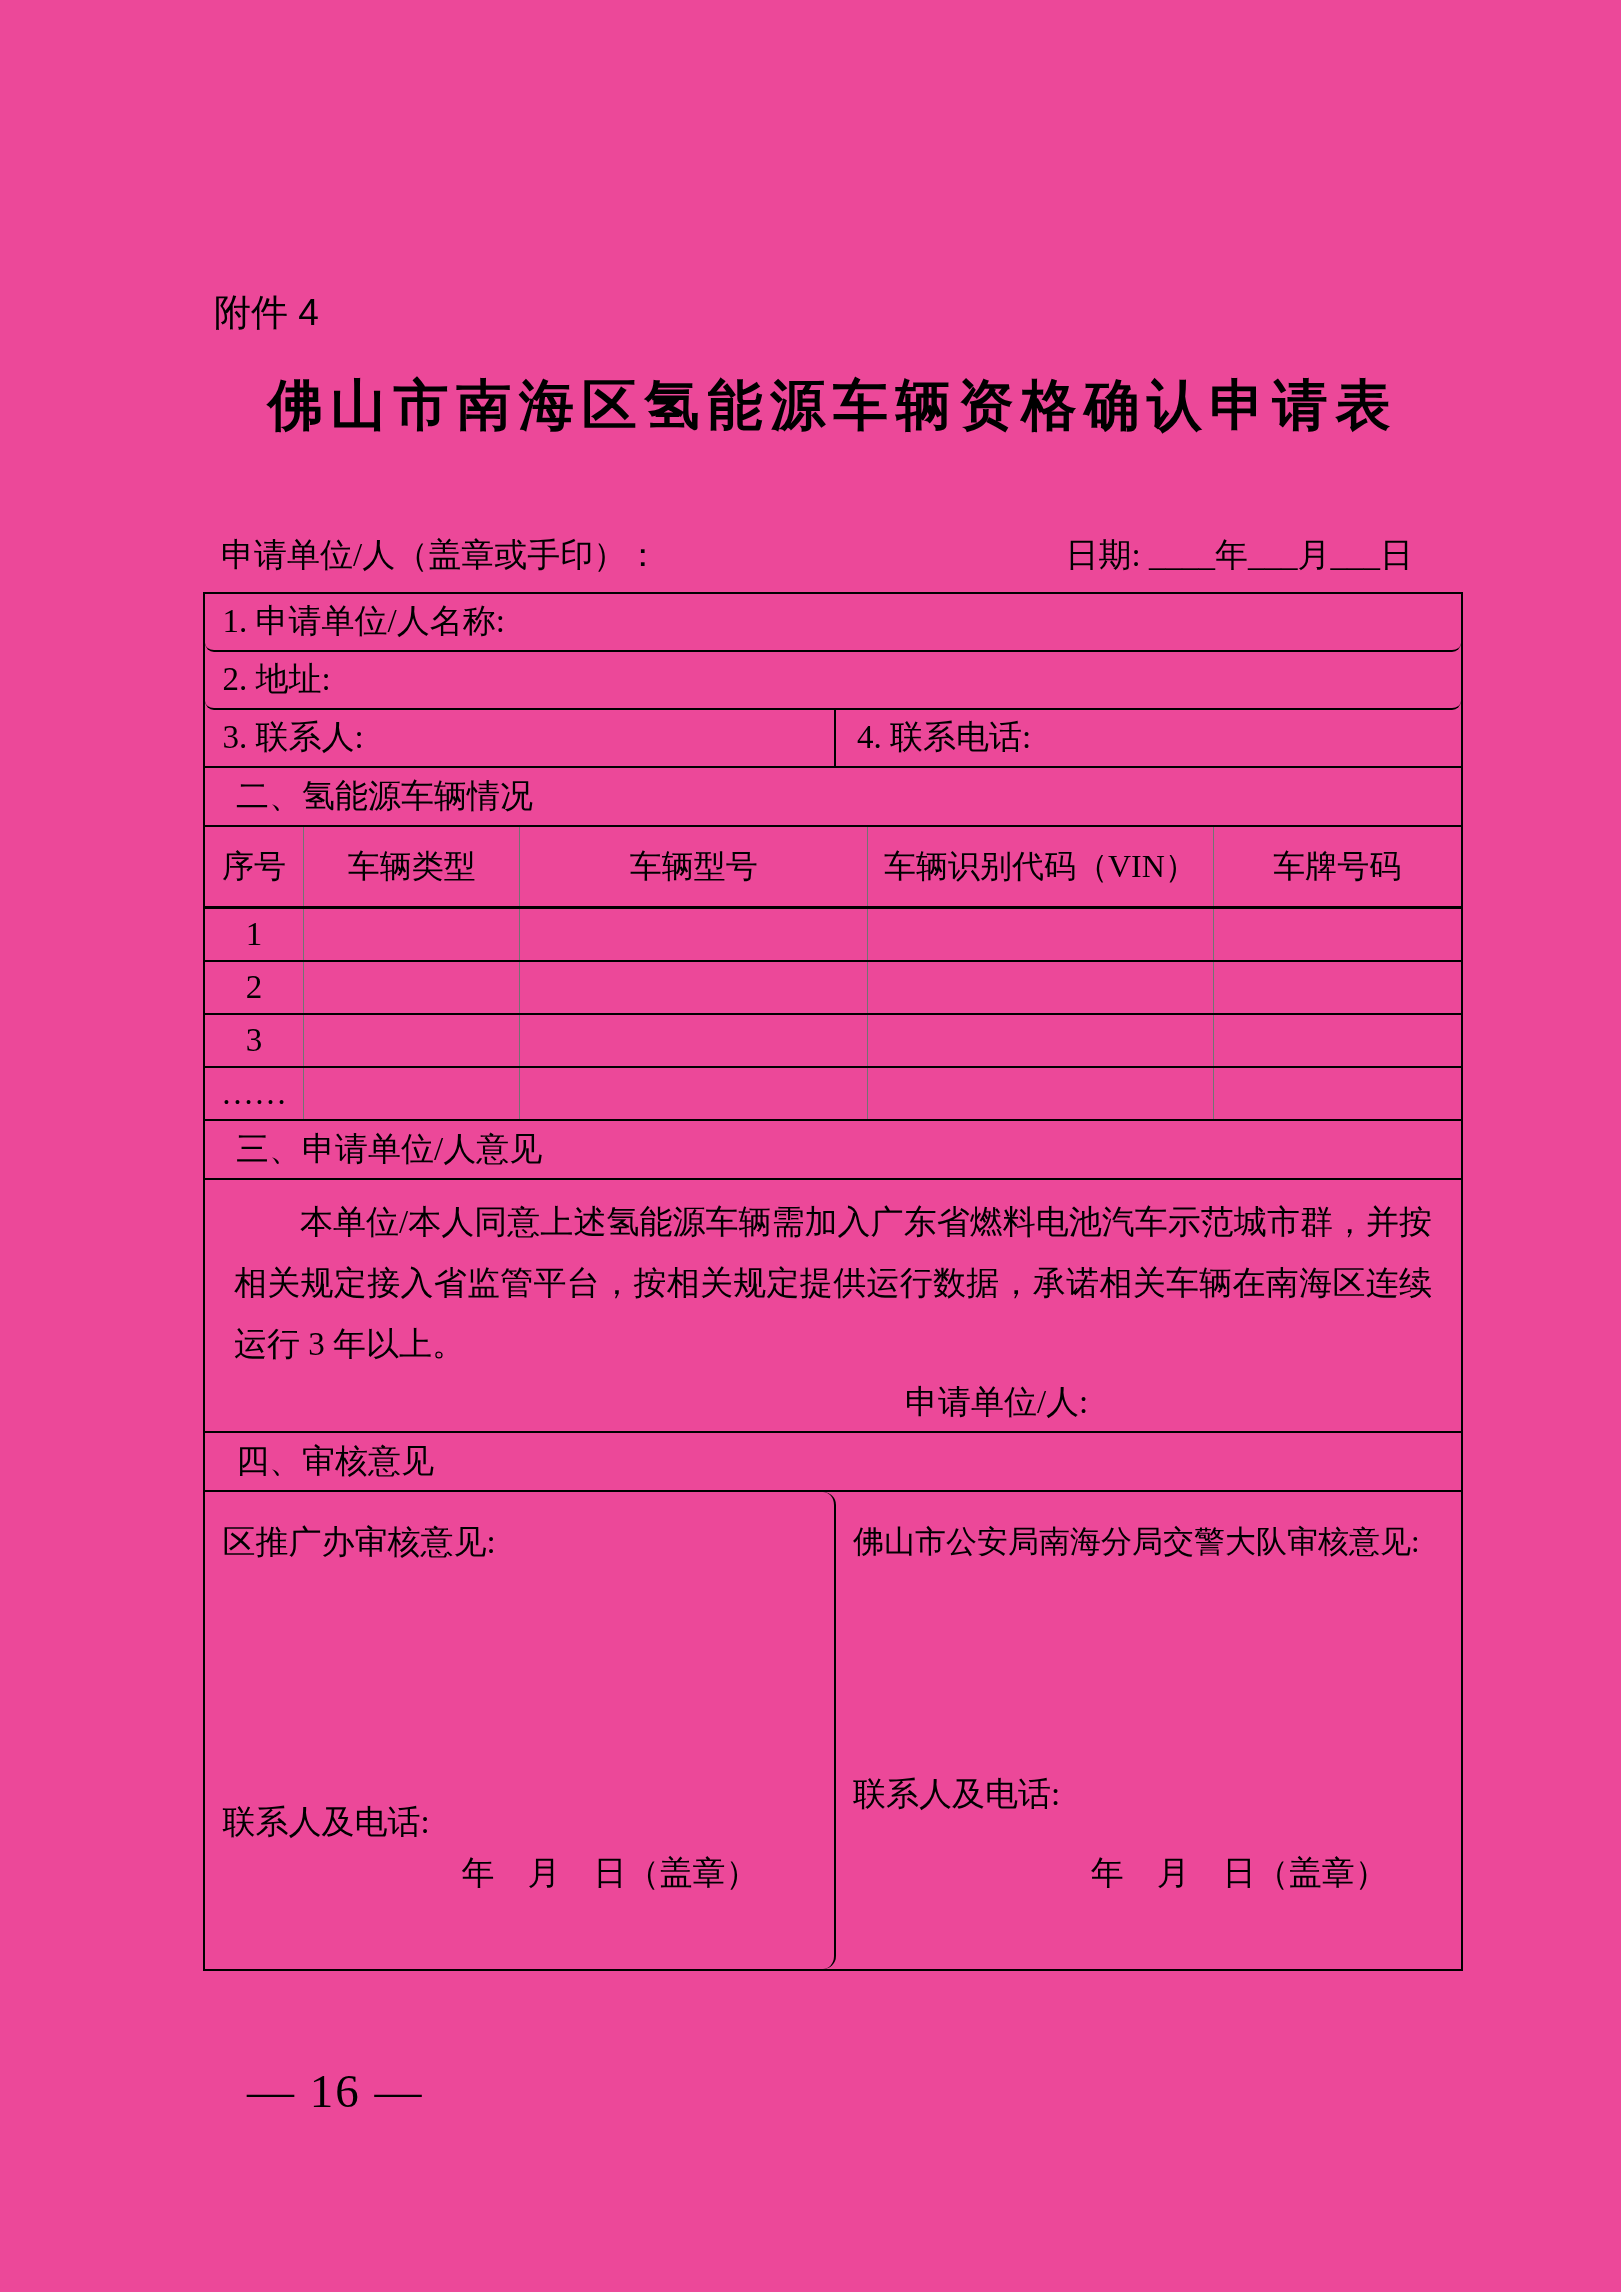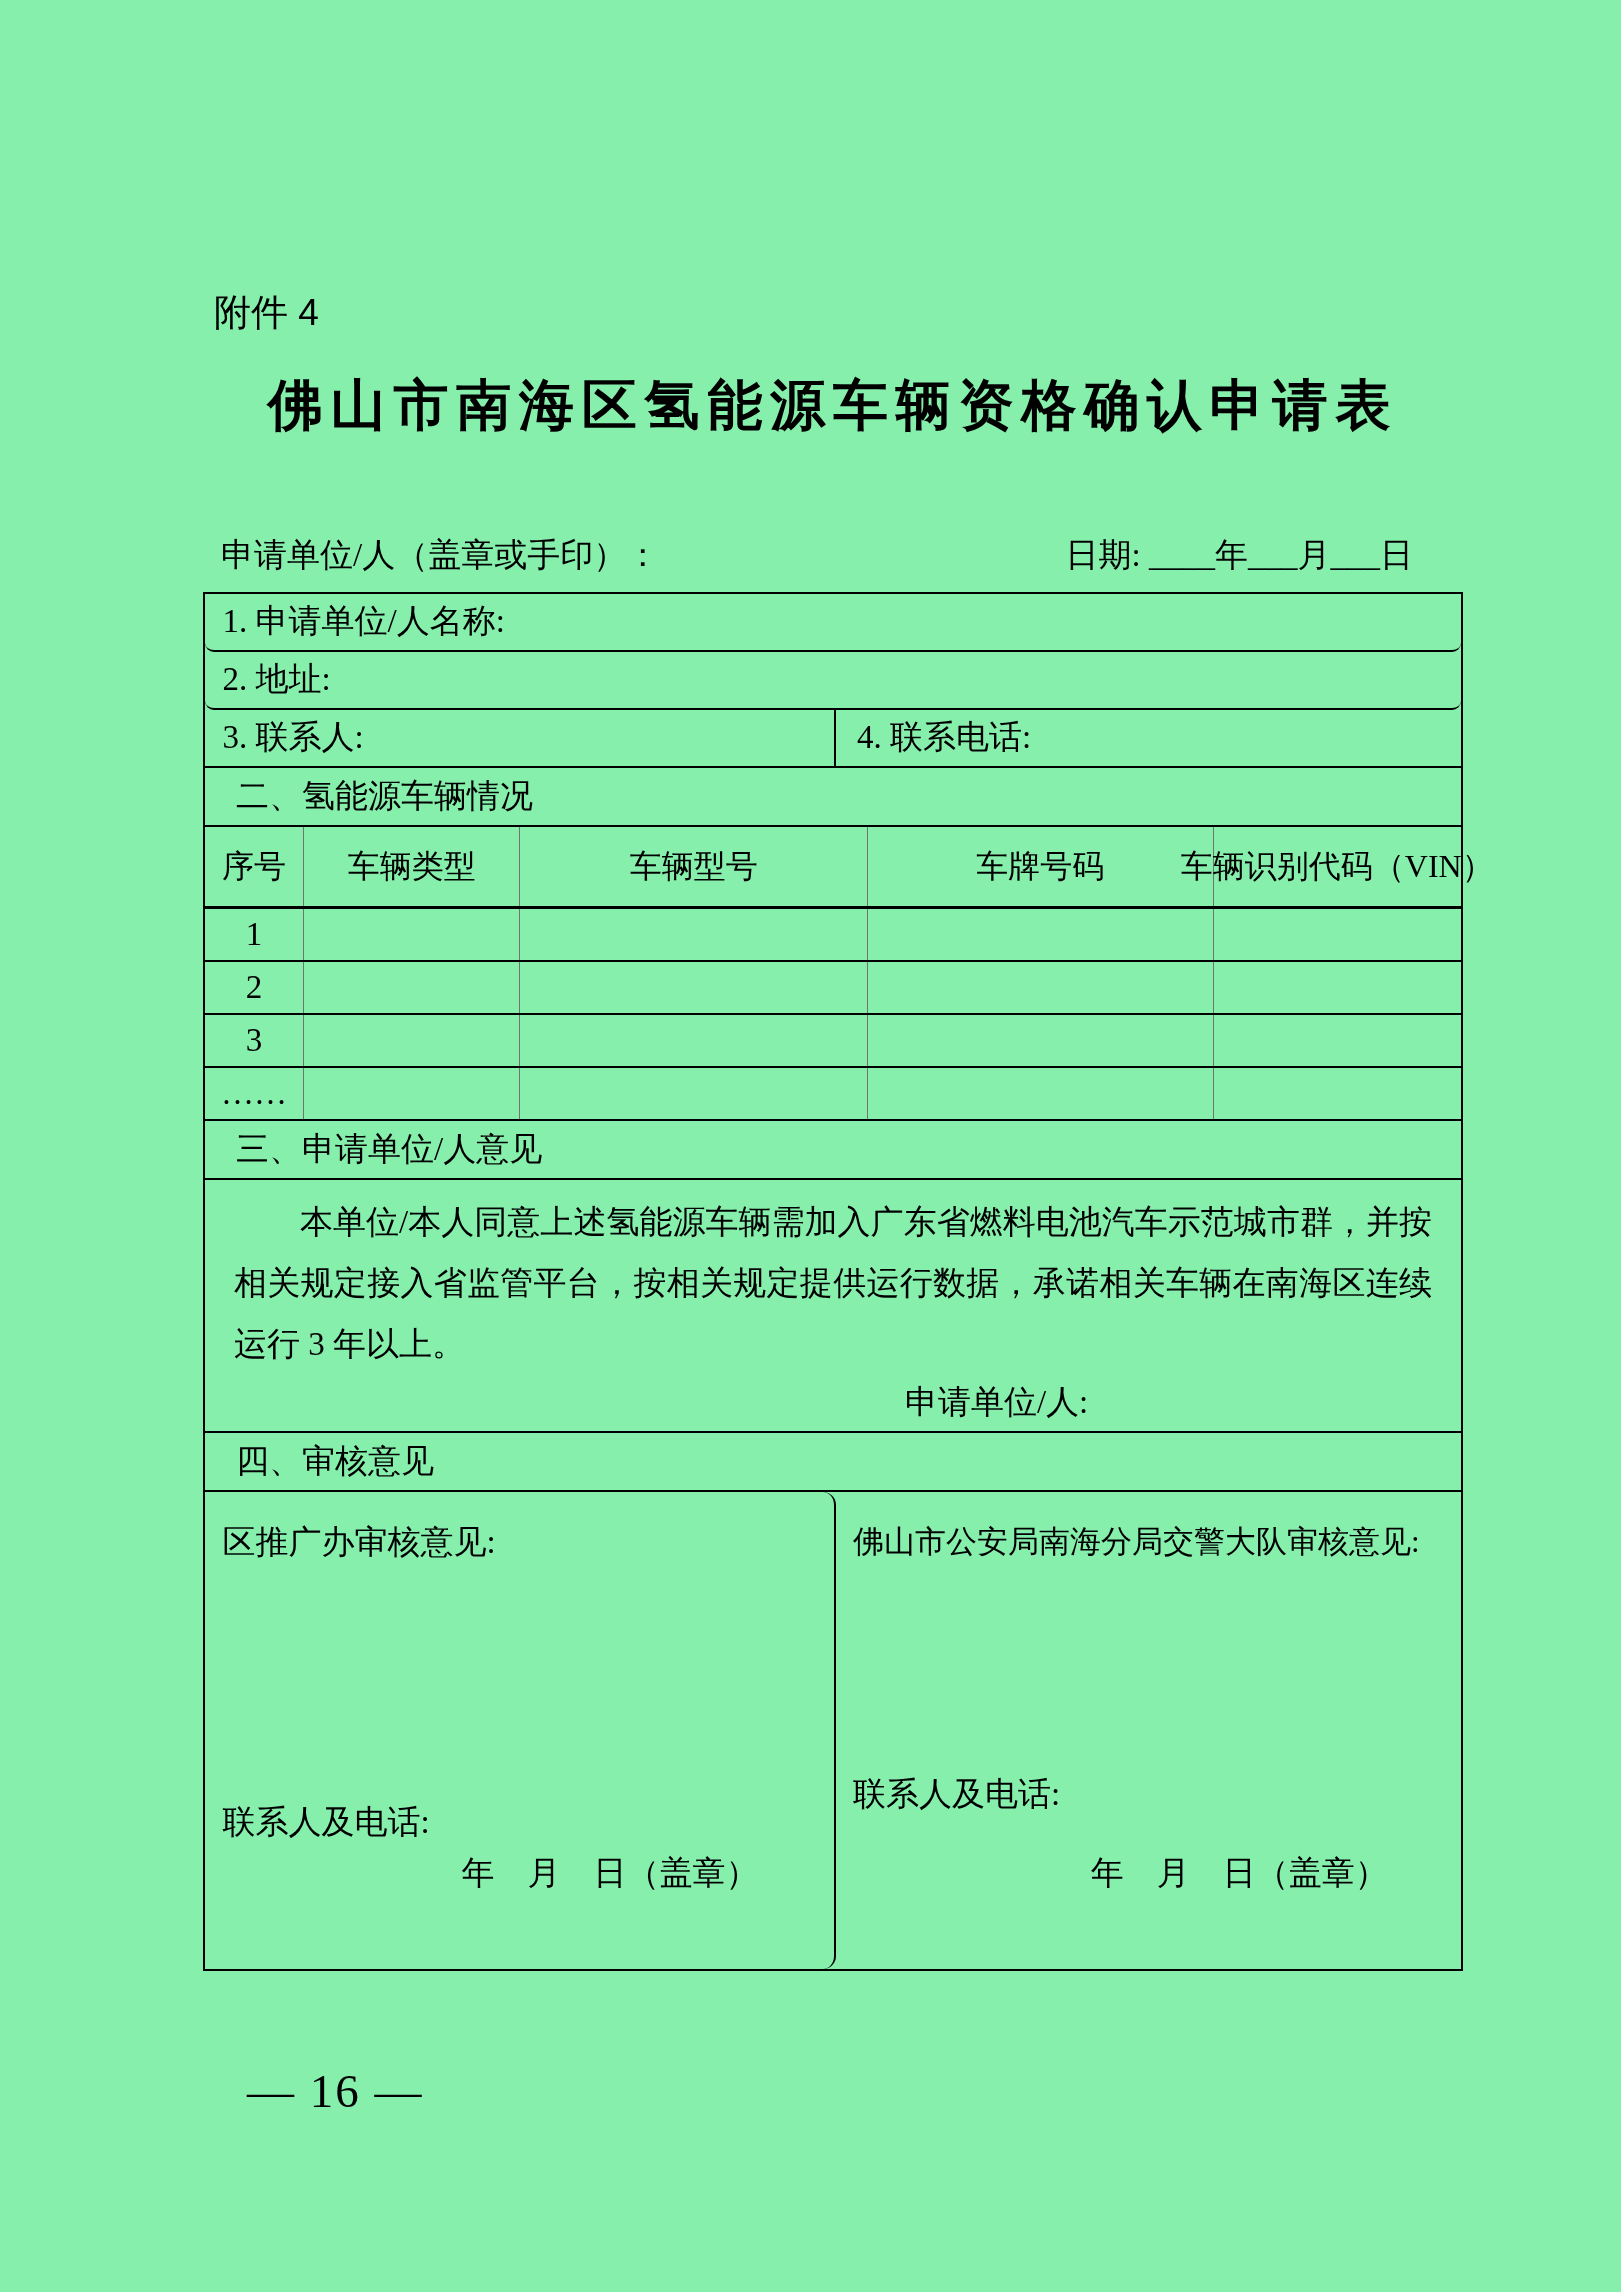--- a/index.html
+++ b/index.html
@@ -4,21 +4,21 @@
 <style>
   html, body {
     margin: 0;
     padding: 0;
     background: #ffffff;
   }
   .page {
     position: relative;
     width: 1621px;
     height: 2293px;
-    background: #86efac;
+    background: #ec4899;
     color: #000000;
     font-family: "Liberation Serif", serif;
     overflow: hidden;
   }
 
   .attachment {
     position: absolute;
     left: 214px;
     top: 288px;
     font-size: 37px;
@@ -179,22 +179,22 @@
     </div>
 
     <div class="row section">
       <span>二、氢能源车辆情况</span>
     </div>
 
     <div class="vgrid vhead">
       <div class="vc">序号</div>
       <div class="vc">车辆类型</div>
       <div class="vc">车辆型号</div>
+      <div class="vc">车辆识别代码（VIN）</div>
       <div class="vc">车牌号码</div>
-      <div class="vc">车辆识别代码（VIN）</div>
     </div>
 
     <div class="vgrid vrow">
       <div class="vc">1</div>
       <div class="vc"></div>
       <div class="vc"></div>
       <div class="vc"></div>
       <div class="vc"></div>
     </div>
 

